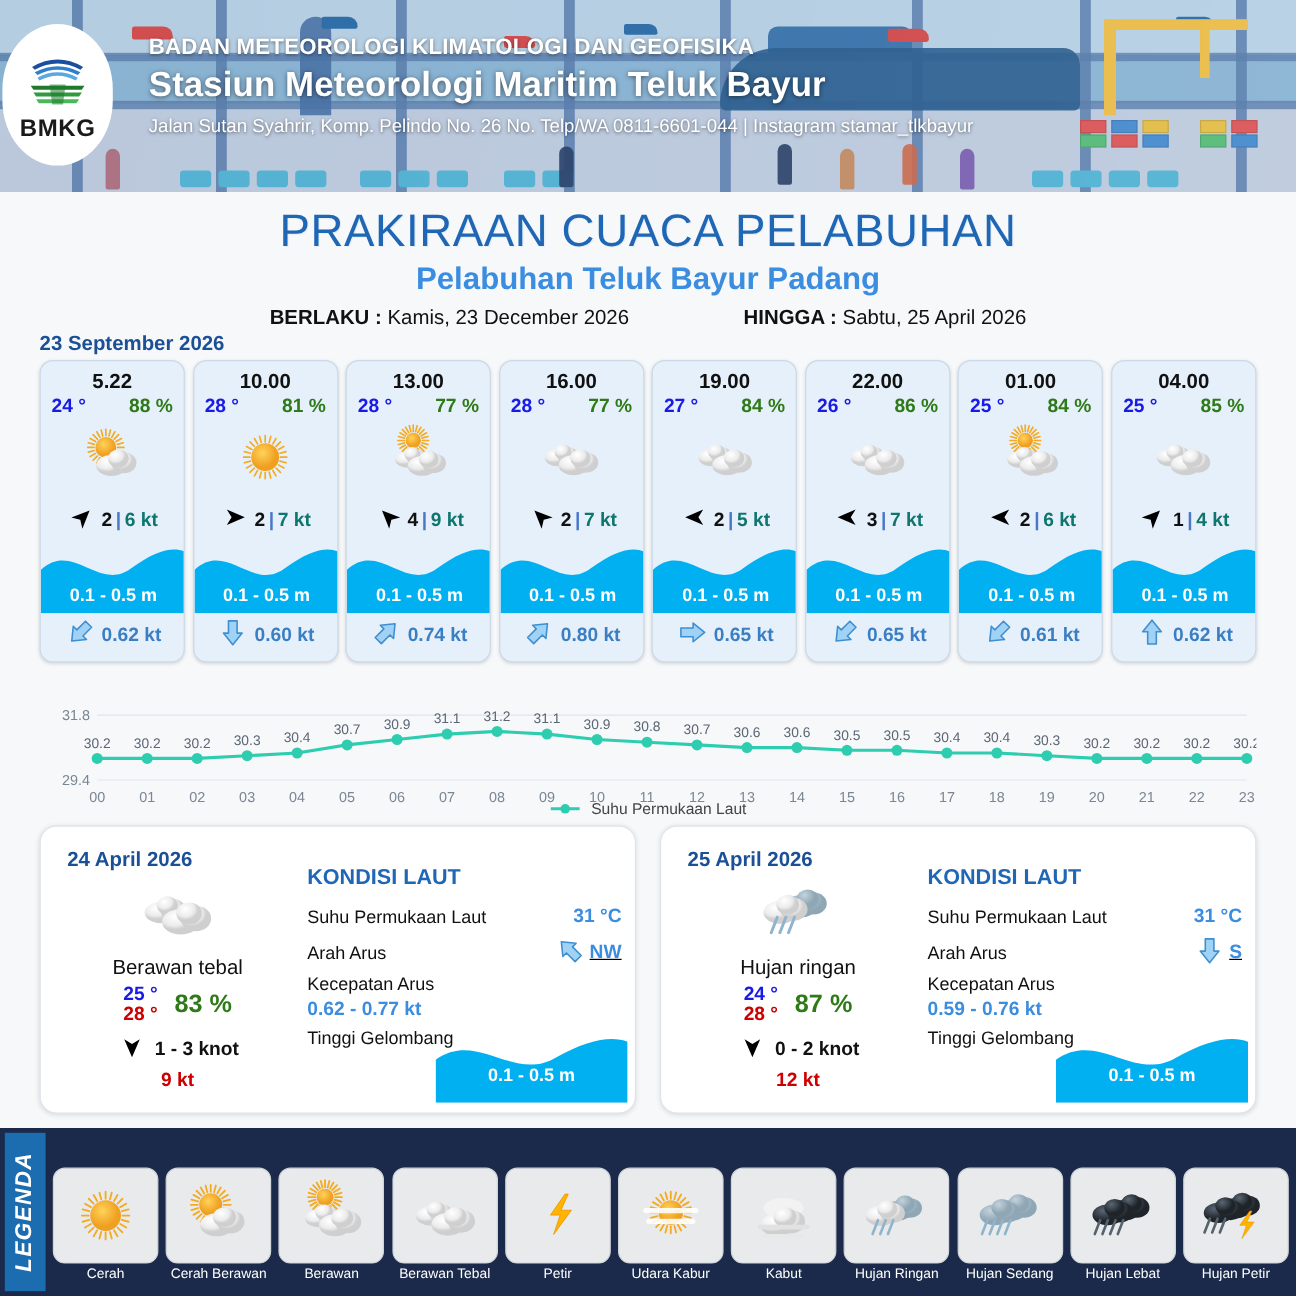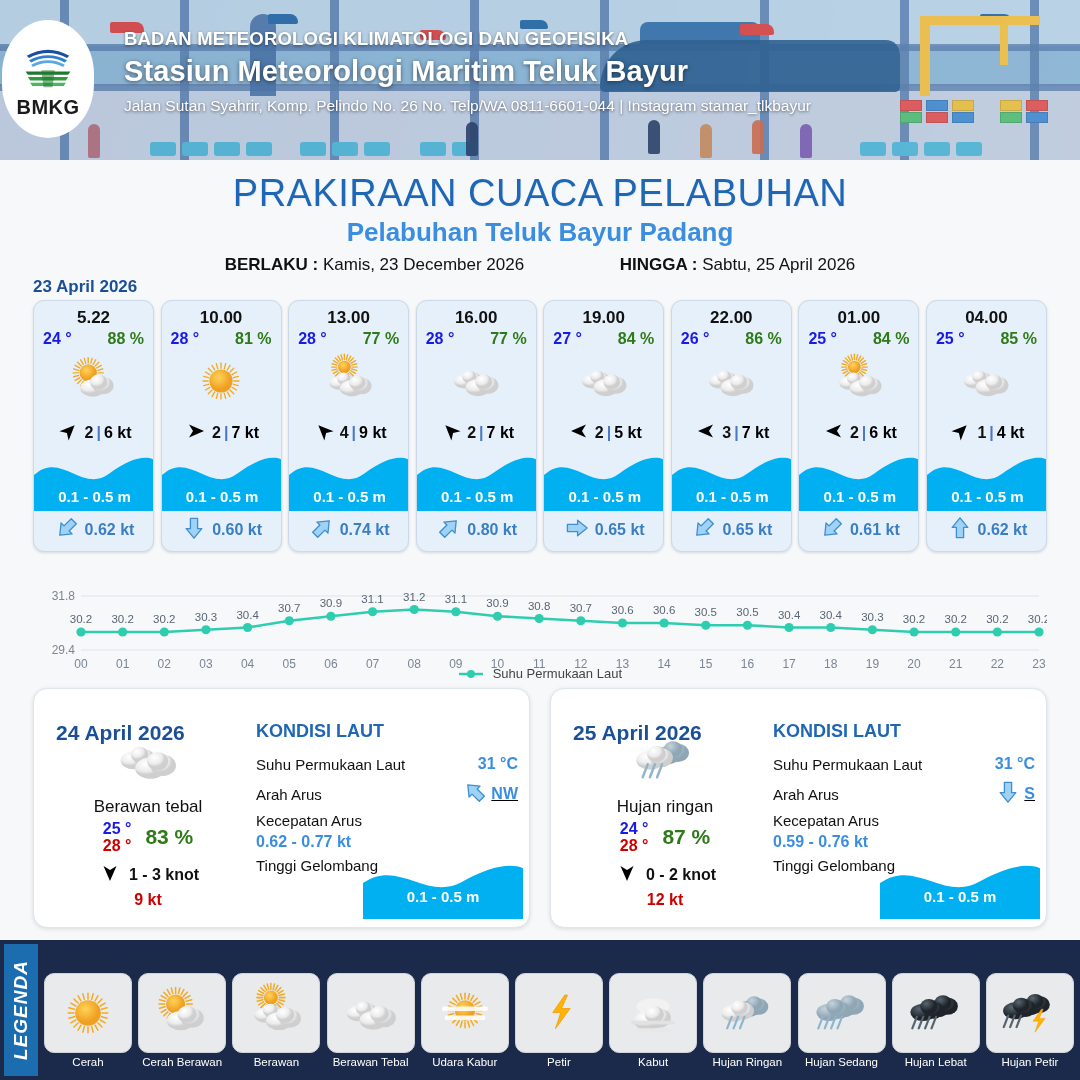--- a/index.html
+++ b/index.html
@@ -68,42 +68,42 @@
           border-radius:11px; position:relative; overflow:hidden;
           box-shadow: 0 1px 3px rgba(0,0,0,.13); }
   .c-time { text-align:center; font-size:17px; font-weight:bold; color:#111; margin-top:7px; }
   .c-row { display:flex; justify-content:space-between; padding:2px 9px 0 9px; }
   .c-temp { font-size:16px; font-weight:bold; color:#1a1ae6; }
   .c-hum { font-size:16px; font-weight:bold; color:#2f7a18; }
   .c-icon { height:62px; display:flex; align-items:center; justify-content:center; margin-top:2px; }
   .c-wind { display:flex; align-items:center; justify-content:center; gap:3px; margin-top:9px; font-size:16px; }
   .c-wind .dirn { color:#111; font-weight:bold; font-size:16px; }
   .c-wind .bar { color:#4a77c8; font-weight:bold; }
-  .c-wind .gust { color:#000000; font-weight:bold; }
+  .c-wind .gust { color:#0f766e; font-weight:bold; }
   .wave-zone { position:absolute; left:0; bottom:40px; width:121px; height:62px; }
   .wave-zone svg { display:block; }
   .wave-txt { position:absolute; left:0; bottom:46px; width:121px; text-align:center;
               font-size:15px; font-weight:bold; color:#fff; }
   .c-cur { position:absolute; left:0; bottom:7px; width:121px;
            display:flex; align-items:center; justify-content:center; gap:6px; }
   .c-cur .cv { font-size:16px; font-weight:bold; color:#3a7ec4; }
 
   
   .chart { position:absolute; left:33px; top:562px; width:1014px; height:118px; }
   .chart svg { display:block; }
   .chart-legend { position:absolute; left:0; top:666px; width:1080px; text-align:center;
                   font-size:13px; color:#444; }
   .chart-legend .swatch { display:inline-block; vertical-align:middle; margin-right:5px; }
 
   
   .panels { position:absolute; left:33px; top:688px; width:1014px; height:240px;
             display:flex; justify-content:space-between; }
   .panel { width:497px; height:240px; background:#fff; border:1px solid #dfe5ec;
            border-radius:14px; box-shadow:0 1px 4px rgba(0,0,0,.12); position:relative; }
-  .p-date { position:absolute; left:22px; top:32px; font-size:21px; font-weight:bold; color:#1b4f96; }
+  .p-date { position:absolute; left:22px; top:18px; font-size:17px; font-weight:bold; color:#1b4f96; }
   .p-left { position:absolute; left:14px; top:40px; width:200px; text-align:center; }
   .p-ico { height:62px; display:flex; align-items:center; justify-content:center; }
   .p-cond { font-size:17px; color:#111; margin-top:6px; }
   .p-tr { display:flex; align-items:center; justify-content:center; gap:14px; margin-top:3px; }
   .p-temps { text-align:left; line-height:1.08; }
   .p-tmin { font-size:16px; font-weight:bold; color:#1a1ae6; }
   .p-tmax { font-size:16px; font-weight:bold; color:#cc0000; }
   .p-hum { font-size:21px; font-weight:bold; color:#2f7a18; }
   .p-wind { display:flex; align-items:center; justify-content:center; gap:6px; margin-top:8px;
             font-size:16px; font-weight:bold; color:#111; }
@@ -219,21 +219,21 @@
 <div class="title1">PRAKIRAAN CUACA PELABUHAN</div>
 <div class="title2">Pelabuhan Teluk Bayur Padang</div>
 <div class="validrow">
   <span class="lbl">BERLAKU :</span>
   <span>Kamis, 23 December 2026</span>
   <span class="sep"></span>
   <span class="lbl">HINGGA :</span>
   <span>Sabtu, 25 April 2026</span>
 </div>
 
-<div class="daylabel">23 April 2026</div>
+<div class="daylabel">23 September 2026</div>
 
 <div class="cards" id="cards">
     <div class="card">
       <div class="c-time">5.22</div>
       <div class="c-row">
         <span class="c-temp">24 °</span>
         <span class="c-hum">88 %</span>
       </div>
       <div class="c-icon">
         <svg width="58" height="58" viewBox="0 0 100 100">
@@ -1278,20 +1278,49 @@
               </radialGradient>
               <radialGradient id="dg" cx="35%" cy="30%">
                 <stop offset="0%" stop-color="#5a6672"></stop>
                 <stop offset="100%" stop-color="#1e2429"></stop>
               </radialGradient>
               <radialGradient id="gg" cx="35%" cy="30%">
                 <stop offset="0%" stop-color="#c3d3dd"></stop>
                 <stop offset="100%" stop-color="#8fa6b4"></stop>
               </radialGradient>
             </defs>
+            <g transform="translate(36,22) scale(1.05)">
+              <path d="M22 0 L4 26 L16 26 L8 50 L30 20 L17 20 L26 0 Z" fill="#ffb400" stroke="#f09000" stroke-width="1"></path>
+            </g>
+          </svg>
+        </div>
+        <div class="leg-lbl">Petir</div>
+      </div>
+      <div class="leg-item">
+        <div class="leg-box">
+          <svg width="64" height="64" viewBox="0 0 100 100">
+            <defs>
+              <radialGradient id="sg" cx="40%" cy="35%">
+                <stop offset="0%" stop-color="#ffd35a"></stop>
+                <stop offset="100%" stop-color="#f0a021"></stop>
+              </radialGradient>
+              <radialGradient id="cg" cx="35%" cy="30%">
+                <stop offset="0%" stop-color="#ffffff"></stop>
+                <stop offset="70%" stop-color="#ececec"></stop>
+                <stop offset="100%" stop-color="#cfcfcf"></stop>
+              </radialGradient>
+              <radialGradient id="dg" cx="35%" cy="30%">
+                <stop offset="0%" stop-color="#5a6672"></stop>
+                <stop offset="100%" stop-color="#1e2429"></stop>
+              </radialGradient>
+              <radialGradient id="gg" cx="35%" cy="30%">
+                <stop offset="0%" stop-color="#c3d3dd"></stop>
+                <stop offset="100%" stop-color="#8fa6b4"></stop>
+              </radialGradient>
+            </defs>
             <line x1="68" y1="46" x2="77" y2="46" stroke="#f4ab23" stroke-width="2.4" stroke-linecap="round"></line>
             <line x1="67.38666487320323" y1="50.65874281184537" x2="76.07999730980484" y2="52.98811421776806" stroke="#f4ab23" stroke-width="2.4" stroke-linecap="round"></line>
             <line x1="65.5884572681199" y1="55" x2="73.38268590217984" y2="59.5" stroke="#f4ab23" stroke-width="2.4" stroke-linecap="round"></line>
             <line x1="62.72792206135786" y1="58.72792206135786" x2="69.09188309203678" y2="65.09188309203678" stroke="#f4ab23" stroke-width="2.4" stroke-linecap="round"></line>
             <line x1="59" y1="61.588457268119896" x2="63.5" y2="69.38268590217984" stroke="#f4ab23" stroke-width="2.4" stroke-linecap="round"></line>
             <line x1="54.65874281184537" y1="63.38666487320323" x2="56.98811421776806" y2="72.07999730980484" stroke="#f4ab23" stroke-width="2.4" stroke-linecap="round"></line>
             <line x1="50" y1="64" x2="50" y2="73" stroke="#f4ab23" stroke-width="2.4" stroke-linecap="round"></line>
             <line x1="45.34125718815463" y1="63.38666487320323" x2="43.01188578223194" y2="72.07999730980484" stroke="#f4ab23" stroke-width="2.4" stroke-linecap="round"></line>
             <line x1="41" y1="61.588457268119896" x2="36.50000000000001" y2="69.38268590217984" stroke="#f4ab23" stroke-width="2.4" stroke-linecap="round"></line>
             <line x1="37.27207793864214" y1="58.72792206135786" x2="30.90811690796322" y2="65.09188309203678" stroke="#f4ab23" stroke-width="2.4" stroke-linecap="round"></line>
@@ -1331,26 +1360,31 @@
               </radialGradient>
               <radialGradient id="dg" cx="35%" cy="30%">
                 <stop offset="0%" stop-color="#5a6672"></stop>
                 <stop offset="100%" stop-color="#1e2429"></stop>
               </radialGradient>
               <radialGradient id="gg" cx="35%" cy="30%">
                 <stop offset="0%" stop-color="#c3d3dd"></stop>
                 <stop offset="100%" stop-color="#8fa6b4"></stop>
               </radialGradient>
             </defs>
-            <g transform="translate(36,22) scale(1.05)">
-              <path d="M22 0 L4 26 L16 26 L8 50 L30 20 L17 20 L26 0 Z" fill="#ffb400" stroke="#f09000" stroke-width="1"></path>
-            </g>
+            <ellipse cx="50" cy="40" rx="26" ry="13" fill="#f2f2f2"></ellipse>
+            <g transform="translate(20,32) scale(1)">
+              <ellipse cx="22" cy="30" rx="22" ry="15" fill="url(#cg)"></ellipse>
+              <ellipse cx="40" cy="26" rx="18" ry="15" fill="url(#cg)"></ellipse>
+              <ellipse cx="32" cy="20" rx="15" ry="13" fill="url(#cg)"></ellipse>
+            </g>
+            <rect x="16" y="62" width="68" height="6" rx="3" fill="#e2e2e2"></rect>
+            <rect x="22" y="74" width="56" height="6" rx="3" fill="#e8e8e8"></rect>
           </svg>
         </div>
-        <div class="leg-lbl">Petir</div>
+        <div class="leg-lbl">Kabut</div>
       </div>
       <div class="leg-item">
         <div class="leg-box">
           <svg width="64" height="64" viewBox="0 0 100 100">
             <defs>
               <radialGradient id="sg" cx="40%" cy="35%">
                 <stop offset="0%" stop-color="#ffd35a"></stop>
                 <stop offset="100%" stop-color="#f0a021"></stop>
               </radialGradient>
               <radialGradient id="cg" cx="35%" cy="30%">
@@ -1360,31 +1394,36 @@
               </radialGradient>
               <radialGradient id="dg" cx="35%" cy="30%">
                 <stop offset="0%" stop-color="#5a6672"></stop>
                 <stop offset="100%" stop-color="#1e2429"></stop>
               </radialGradient>
               <radialGradient id="gg" cx="35%" cy="30%">
                 <stop offset="0%" stop-color="#c3d3dd"></stop>
                 <stop offset="100%" stop-color="#8fa6b4"></stop>
               </radialGradient>
             </defs>
-            <ellipse cx="50" cy="40" rx="26" ry="13" fill="#f2f2f2"></ellipse>
-            <g transform="translate(20,32) scale(1)">
+            <g transform="translate(34,18) scale(0.85)">
+              <ellipse cx="22" cy="30" rx="22" ry="15" fill="url(#gg)"></ellipse>
+              <ellipse cx="40" cy="26" rx="18" ry="15" fill="url(#gg)"></ellipse>
+              <ellipse cx="32" cy="20" rx="15" ry="13" fill="url(#gg)"></ellipse>
+            </g>
+            <g transform="translate(10,24) scale(0.88)">
               <ellipse cx="22" cy="30" rx="22" ry="15" fill="url(#cg)"></ellipse>
               <ellipse cx="40" cy="26" rx="18" ry="15" fill="url(#cg)"></ellipse>
               <ellipse cx="32" cy="20" rx="15" ry="13" fill="url(#cg)"></ellipse>
             </g>
-            <rect x="16" y="62" width="68" height="6" rx="3" fill="#e2e2e2"></rect>
-            <rect x="22" y="74" width="56" height="6" rx="3" fill="#e8e8e8"></rect>
+            <line x1="26" y1="56" x2="19" y2="74" stroke="#8fb4cc" stroke-width="3.4" stroke-linecap="round"></line>
+            <line x1="36" y1="56" x2="29" y2="74" stroke="#8fb4cc" stroke-width="3.4" stroke-linecap="round"></line>
+            <line x1="46" y1="56" x2="39" y2="74" stroke="#8fb4cc" stroke-width="3.4" stroke-linecap="round"></line>
           </svg>
         </div>
-        <div class="leg-lbl">Kabut</div>
+        <div class="leg-lbl">Hujan Ringan</div>
       </div>
       <div class="leg-item">
         <div class="leg-box">
           <svg width="64" height="64" viewBox="0 0 100 100">
             <defs>
               <radialGradient id="sg" cx="40%" cy="35%">
                 <stop offset="0%" stop-color="#ffd35a"></stop>
                 <stop offset="100%" stop-color="#f0a021"></stop>
               </radialGradient>
               <radialGradient id="cg" cx="35%" cy="30%">
@@ -1394,36 +1433,37 @@
               </radialGradient>
               <radialGradient id="dg" cx="35%" cy="30%">
                 <stop offset="0%" stop-color="#5a6672"></stop>
                 <stop offset="100%" stop-color="#1e2429"></stop>
               </radialGradient>
               <radialGradient id="gg" cx="35%" cy="30%">
                 <stop offset="0%" stop-color="#c3d3dd"></stop>
                 <stop offset="100%" stop-color="#8fa6b4"></stop>
               </radialGradient>
             </defs>
-            <g transform="translate(34,18) scale(0.85)">
+            <g transform="translate(32,16) scale(0.9)">
               <ellipse cx="22" cy="30" rx="22" ry="15" fill="url(#gg)"></ellipse>
               <ellipse cx="40" cy="26" rx="18" ry="15" fill="url(#gg)"></ellipse>
               <ellipse cx="32" cy="20" rx="15" ry="13" fill="url(#gg)"></ellipse>
             </g>
-            <g transform="translate(10,24) scale(0.88)">
-              <ellipse cx="22" cy="30" rx="22" ry="15" fill="url(#cg)"></ellipse>
-              <ellipse cx="40" cy="26" rx="18" ry="15" fill="url(#cg)"></ellipse>
-              <ellipse cx="32" cy="20" rx="15" ry="13" fill="url(#cg)"></ellipse>
-            </g>
-            <line x1="26" y1="56" x2="19" y2="74" stroke="#8fb4cc" stroke-width="3.4" stroke-linecap="round"></line>
-            <line x1="36" y1="56" x2="29" y2="74" stroke="#8fb4cc" stroke-width="3.4" stroke-linecap="round"></line>
-            <line x1="46" y1="56" x2="39" y2="74" stroke="#8fb4cc" stroke-width="3.4" stroke-linecap="round"></line>
+            <g transform="translate(10,22) scale(0.9)">
+              <ellipse cx="22" cy="30" rx="22" ry="15" fill="url(#gg)"></ellipse>
+              <ellipse cx="40" cy="26" rx="18" ry="15" fill="url(#gg)"></ellipse>
+              <ellipse cx="32" cy="20" rx="15" ry="13" fill="url(#gg)"></ellipse>
+            </g>
+            <line x1="20" y1="56" x2="13" y2="74" stroke="#8fb4cc" stroke-width="3.4" stroke-linecap="round"></line>
+            <line x1="30" y1="56" x2="23" y2="74" stroke="#8fb4cc" stroke-width="3.4" stroke-linecap="round"></line>
+            <line x1="40" y1="56" x2="33" y2="74" stroke="#8fb4cc" stroke-width="3.4" stroke-linecap="round"></line>
+            <line x1="50" y1="56" x2="43" y2="74" stroke="#8fb4cc" stroke-width="3.4" stroke-linecap="round"></line>
           </svg>
         </div>
-        <div class="leg-lbl">Hujan Ringan</div>
+        <div class="leg-lbl">Hujan Sedang</div>
       </div>
       <div class="leg-item">
         <div class="leg-box">
           <svg width="64" height="64" viewBox="0 0 100 100">
             <defs>
               <radialGradient id="sg" cx="40%" cy="35%">
                 <stop offset="0%" stop-color="#ffd35a"></stop>
                 <stop offset="100%" stop-color="#f0a021"></stop>
               </radialGradient>
               <radialGradient id="cg" cx="35%" cy="30%">
@@ -1434,36 +1474,36 @@
               <radialGradient id="dg" cx="35%" cy="30%">
                 <stop offset="0%" stop-color="#5a6672"></stop>
                 <stop offset="100%" stop-color="#1e2429"></stop>
               </radialGradient>
               <radialGradient id="gg" cx="35%" cy="30%">
                 <stop offset="0%" stop-color="#c3d3dd"></stop>
                 <stop offset="100%" stop-color="#8fa6b4"></stop>
               </radialGradient>
             </defs>
             <g transform="translate(32,16) scale(0.9)">
-              <ellipse cx="22" cy="30" rx="22" ry="15" fill="url(#gg)"></ellipse>
-              <ellipse cx="40" cy="26" rx="18" ry="15" fill="url(#gg)"></ellipse>
-              <ellipse cx="32" cy="20" rx="15" ry="13" fill="url(#gg)"></ellipse>
+              <ellipse cx="22" cy="30" rx="22" ry="15" fill="url(#dg)"></ellipse>
+              <ellipse cx="40" cy="26" rx="18" ry="15" fill="url(#dg)"></ellipse>
+              <ellipse cx="32" cy="20" rx="15" ry="13" fill="url(#dg)"></ellipse>
             </g>
             <g transform="translate(10,22) scale(0.9)">
-              <ellipse cx="22" cy="30" rx="22" ry="15" fill="url(#gg)"></ellipse>
-              <ellipse cx="40" cy="26" rx="18" ry="15" fill="url(#gg)"></ellipse>
-              <ellipse cx="32" cy="20" rx="15" ry="13" fill="url(#gg)"></ellipse>
-            </g>
-            <line x1="20" y1="56" x2="13" y2="74" stroke="#8fb4cc" stroke-width="3.4" stroke-linecap="round"></line>
-            <line x1="30" y1="56" x2="23" y2="74" stroke="#8fb4cc" stroke-width="3.4" stroke-linecap="round"></line>
-            <line x1="40" y1="56" x2="33" y2="74" stroke="#8fb4cc" stroke-width="3.4" stroke-linecap="round"></line>
-            <line x1="50" y1="56" x2="43" y2="74" stroke="#8fb4cc" stroke-width="3.4" stroke-linecap="round"></line>
+              <ellipse cx="22" cy="30" rx="22" ry="15" fill="url(#dg)"></ellipse>
+              <ellipse cx="40" cy="26" rx="18" ry="15" fill="url(#dg)"></ellipse>
+              <ellipse cx="32" cy="20" rx="15" ry="13" fill="url(#dg)"></ellipse>
+            </g>
+            <line x1="20" y1="56" x2="13" y2="74" stroke="#55636f" stroke-width="3.4" stroke-linecap="round"></line>
+            <line x1="30" y1="56" x2="23" y2="74" stroke="#55636f" stroke-width="3.4" stroke-linecap="round"></line>
+            <line x1="40" y1="56" x2="33" y2="74" stroke="#55636f" stroke-width="3.4" stroke-linecap="round"></line>
+            <line x1="50" y1="56" x2="43" y2="74" stroke="#55636f" stroke-width="3.4" stroke-linecap="round"></line>
           </svg>
         </div>
-        <div class="leg-lbl">Hujan Sedang</div>
+        <div class="leg-lbl">Hujan Lebat</div>
       </div>
       <div class="leg-item">
         <div class="leg-box">
           <svg width="64" height="64" viewBox="0 0 100 100">
             <defs>
               <radialGradient id="sg" cx="40%" cy="35%">
                 <stop offset="0%" stop-color="#ffd35a"></stop>
                 <stop offset="100%" stop-color="#f0a021"></stop>
               </radialGradient>
               <radialGradient id="cg" cx="35%" cy="30%">
@@ -1473,60 +1513,20 @@
               </radialGradient>
               <radialGradient id="dg" cx="35%" cy="30%">
                 <stop offset="0%" stop-color="#5a6672"></stop>
                 <stop offset="100%" stop-color="#1e2429"></stop>
               </radialGradient>
               <radialGradient id="gg" cx="35%" cy="30%">
                 <stop offset="0%" stop-color="#c3d3dd"></stop>
                 <stop offset="100%" stop-color="#8fa6b4"></stop>
               </radialGradient>
             </defs>
-            <g transform="translate(32,16) scale(0.9)">
-              <ellipse cx="22" cy="30" rx="22" ry="15" fill="url(#dg)"></ellipse>
-              <ellipse cx="40" cy="26" rx="18" ry="15" fill="url(#dg)"></ellipse>
-              <ellipse cx="32" cy="20" rx="15" ry="13" fill="url(#dg)"></ellipse>
-            </g>
-            <g transform="translate(10,22) scale(0.9)">
-              <ellipse cx="22" cy="30" rx="22" ry="15" fill="url(#dg)"></ellipse>
-              <ellipse cx="40" cy="26" rx="18" ry="15" fill="url(#dg)"></ellipse>
-              <ellipse cx="32" cy="20" rx="15" ry="13" fill="url(#dg)"></ellipse>
-            </g>
-            <line x1="20" y1="56" x2="13" y2="74" stroke="#55636f" stroke-width="3.4" stroke-linecap="round"></line>
-            <line x1="30" y1="56" x2="23" y2="74" stroke="#55636f" stroke-width="3.4" stroke-linecap="round"></line>
-            <line x1="40" y1="56" x2="33" y2="74" stroke="#55636f" stroke-width="3.4" stroke-linecap="round"></line>
-            <line x1="50" y1="56" x2="43" y2="74" stroke="#55636f" stroke-width="3.4" stroke-linecap="round"></line>
-          </svg>
-        </div>
-        <div class="leg-lbl">Hujan Lebat</div>
-      </div>
-      <div class="leg-item">
-        <div class="leg-box">
-          <svg width="64" height="64" viewBox="0 0 100 100">
-            <defs>
-              <radialGradient id="sg" cx="40%" cy="35%">
-                <stop offset="0%" stop-color="#ffd35a"></stop>
-                <stop offset="100%" stop-color="#f0a021"></stop>
-              </radialGradient>
-              <radialGradient id="cg" cx="35%" cy="30%">
-                <stop offset="0%" stop-color="#ffffff"></stop>
-                <stop offset="70%" stop-color="#ececec"></stop>
-                <stop offset="100%" stop-color="#cfcfcf"></stop>
-              </radialGradient>
-              <radialGradient id="dg" cx="35%" cy="30%">
-                <stop offset="0%" stop-color="#5a6672"></stop>
-                <stop offset="100%" stop-color="#1e2429"></stop>
-              </radialGradient>
-              <radialGradient id="gg" cx="35%" cy="30%">
-                <stop offset="0%" stop-color="#c3d3dd"></stop>
-                <stop offset="100%" stop-color="#8fa6b4"></stop>
-              </radialGradient>
-            </defs>
             <g transform="translate(30,14) scale(0.88)">
               <ellipse cx="22" cy="30" rx="22" ry="15" fill="url(#dg)"></ellipse>
               <ellipse cx="40" cy="26" rx="18" ry="15" fill="url(#dg)"></ellipse>
               <ellipse cx="32" cy="20" rx="15" ry="13" fill="url(#dg)"></ellipse>
             </g>
             <g transform="translate(8,20) scale(0.88)">
               <ellipse cx="22" cy="30" rx="22" ry="15" fill="url(#dg)"></ellipse>
               <ellipse cx="40" cy="26" rx="18" ry="15" fill="url(#dg)"></ellipse>
               <ellipse cx="32" cy="20" rx="15" ry="13" fill="url(#dg)"></ellipse>
             </g>

